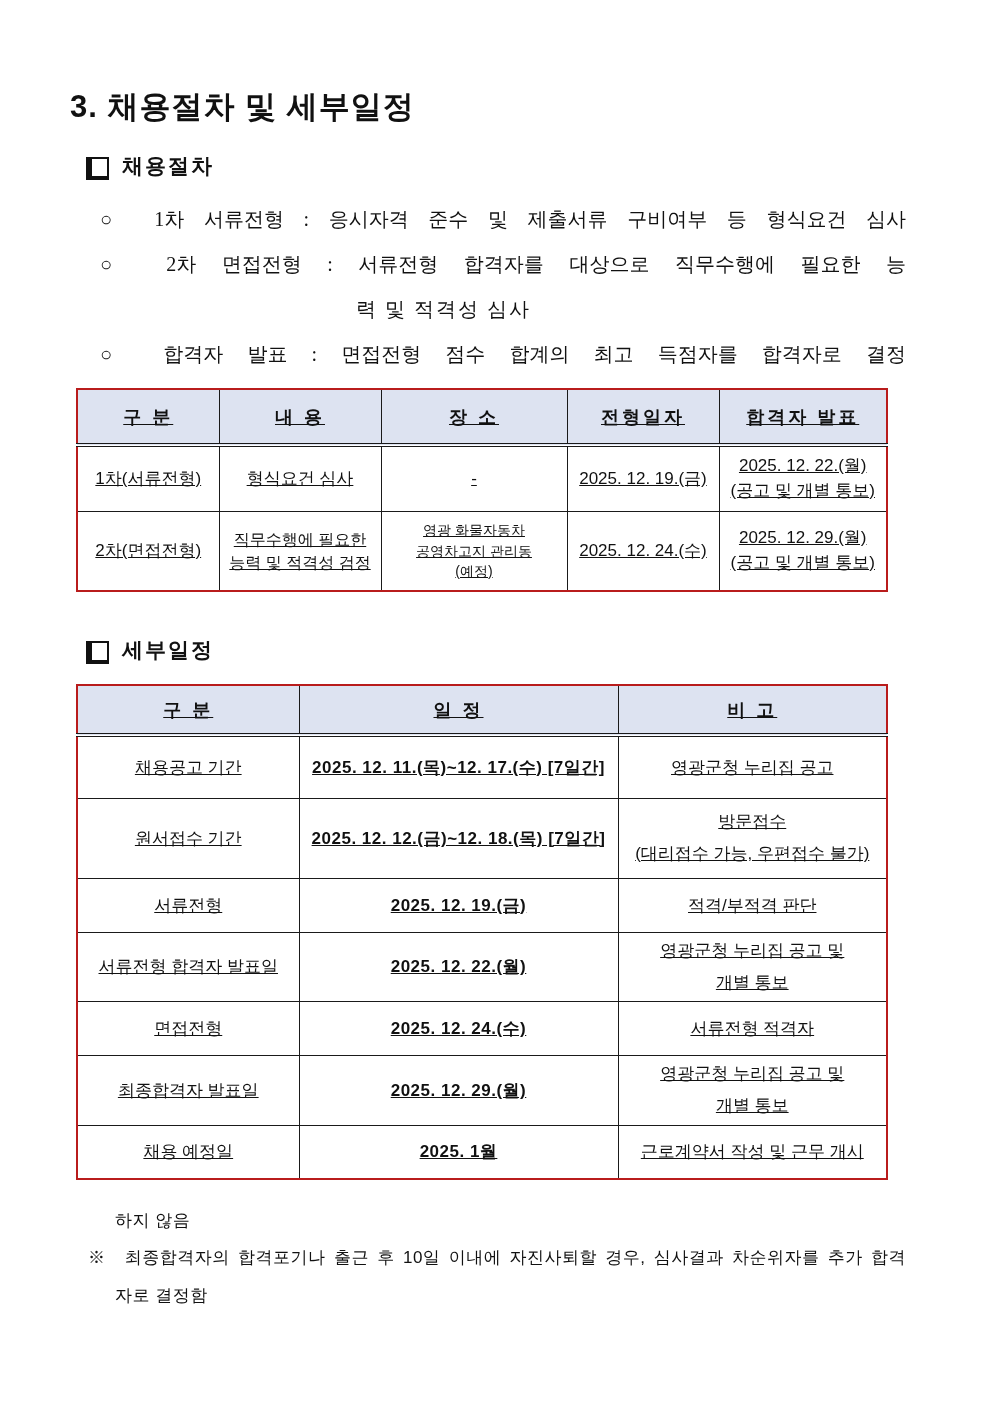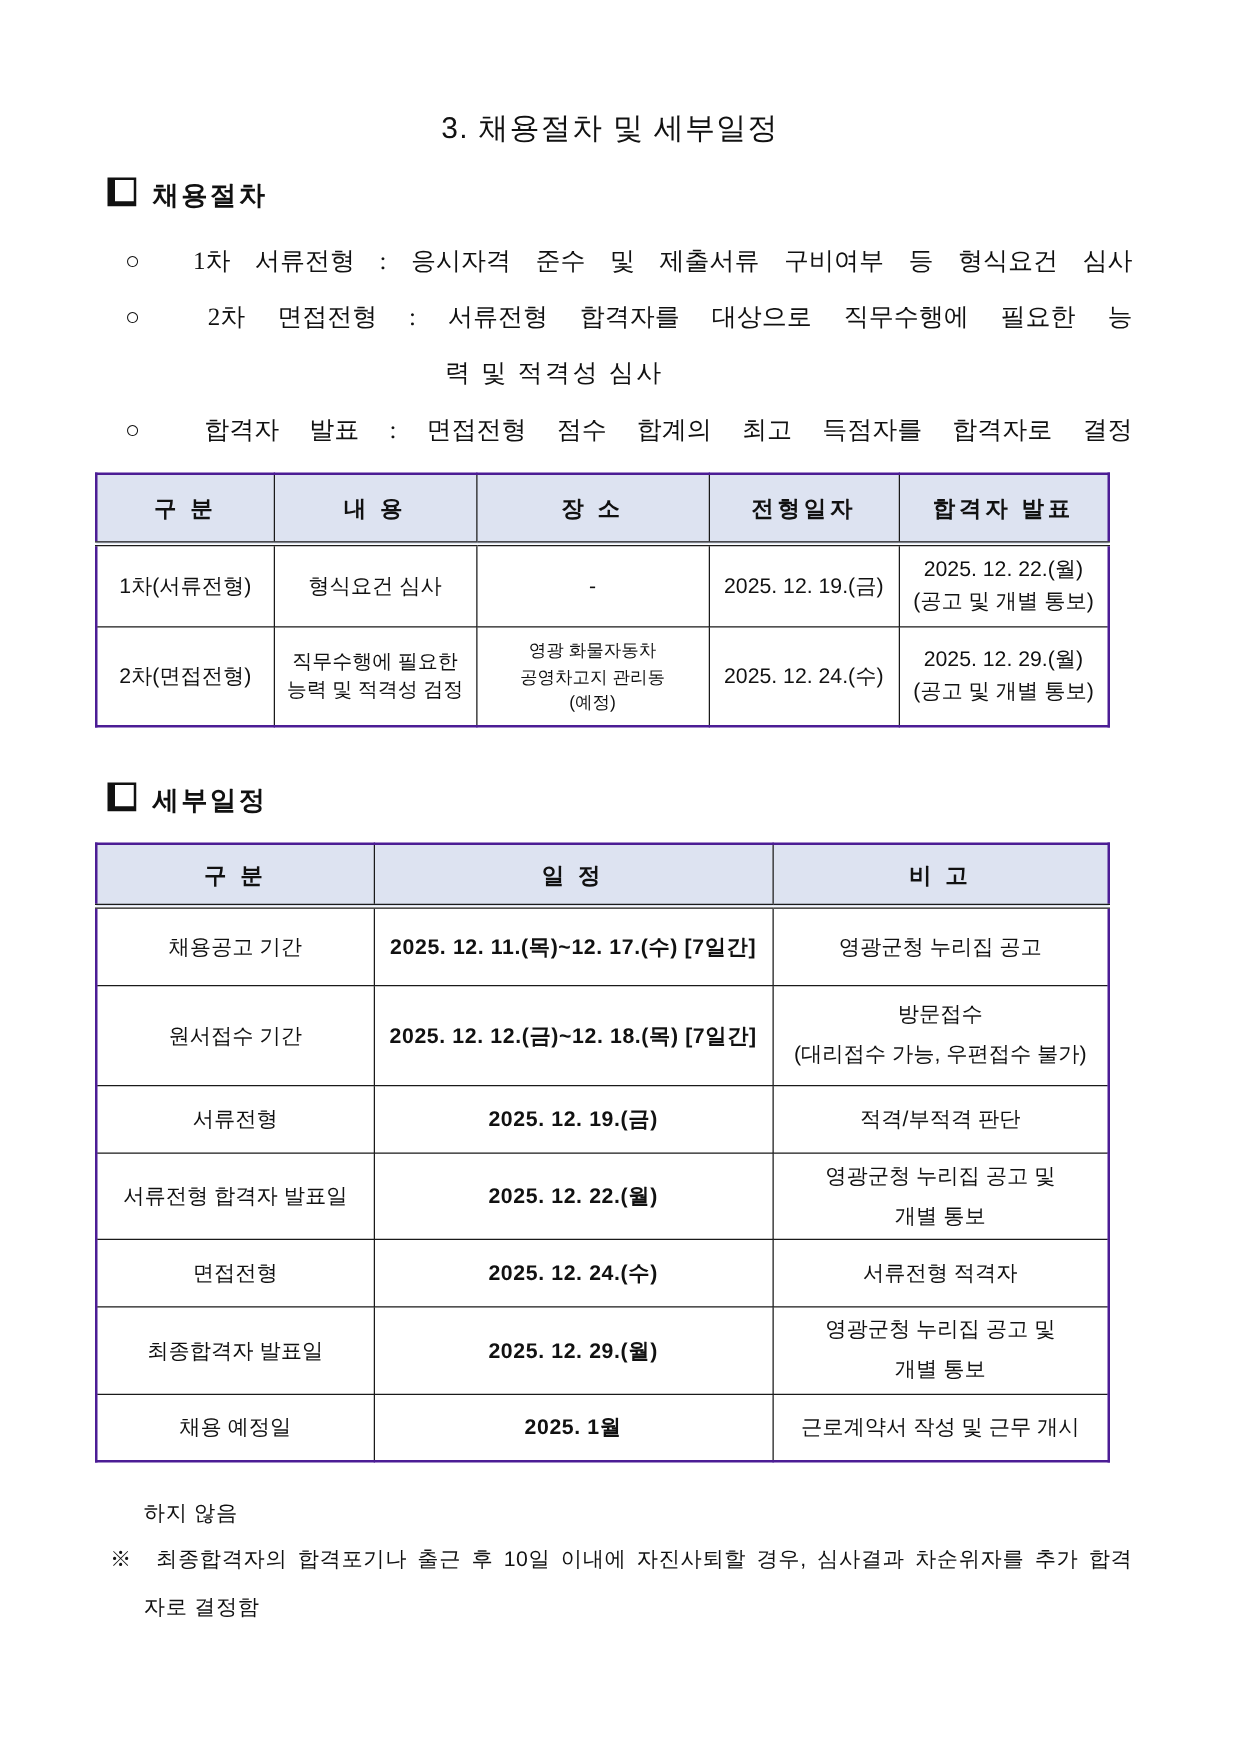--- a/index.html
+++ b/index.html
@@ -10,33 +10,32 @@
     color: #111;
     font-family: "Liberation Serif", serif;
     box-sizing: border-box;
     padding: 86px 86px 0 70px;
     overflow: hidden;
   }
 
   
   .doc-title {
     font-family: "Liberation Sans", sans-serif;
-    font-weight: normal;
-    font-size: 24px;
+    font-weight: bold;
+    font-size: 31px;
     letter-spacing: 1px;
     margin: 0 0 24px 0;
-    text-align: center;
   }
   .section-heading {
     font-size: 21px;
     font-weight: bold;
     letter-spacing: 2px;
     margin: 0 0 28px 16px;
     display: flex;
-    align-items: flex-start;
+    align-items: flex-end;
   }
   .square-bullet {
     display: inline-block;
     width: 15px;
     height: 17px;
     border: 2px solid #111;
     border-left-width: 6px;
     border-bottom-width: 4px;
     margin-right: 13px;
     box-sizing: content-box;
@@ -67,21 +66,21 @@
     margin-left: 6px;
     font-family: "Liberation Sans", sans-serif;
   }
   table.doc-table th, table.doc-table td {
     border: 1px solid #1a1a1a;
     text-align: center;
     vertical-align: middle;
     padding: 2px 4px;
     box-sizing: border-box;
   }
-  table.doc-table { border: 2px solid #4c1d95; }
+  table.doc-table { border: 2px solid #b91c1c; text-decoration: underline; }
   table.doc-table th {
     background: #dde3f1;
     font-size: 18px;
     font-weight: bold;
     letter-spacing: 3px;
     border-bottom: 4px double #1a1a1a;
   }
   .t1 { margin-top: 16px; }
   .t1 th { height: 56px; }
   .t1 .r1 td { height: 66px; }

